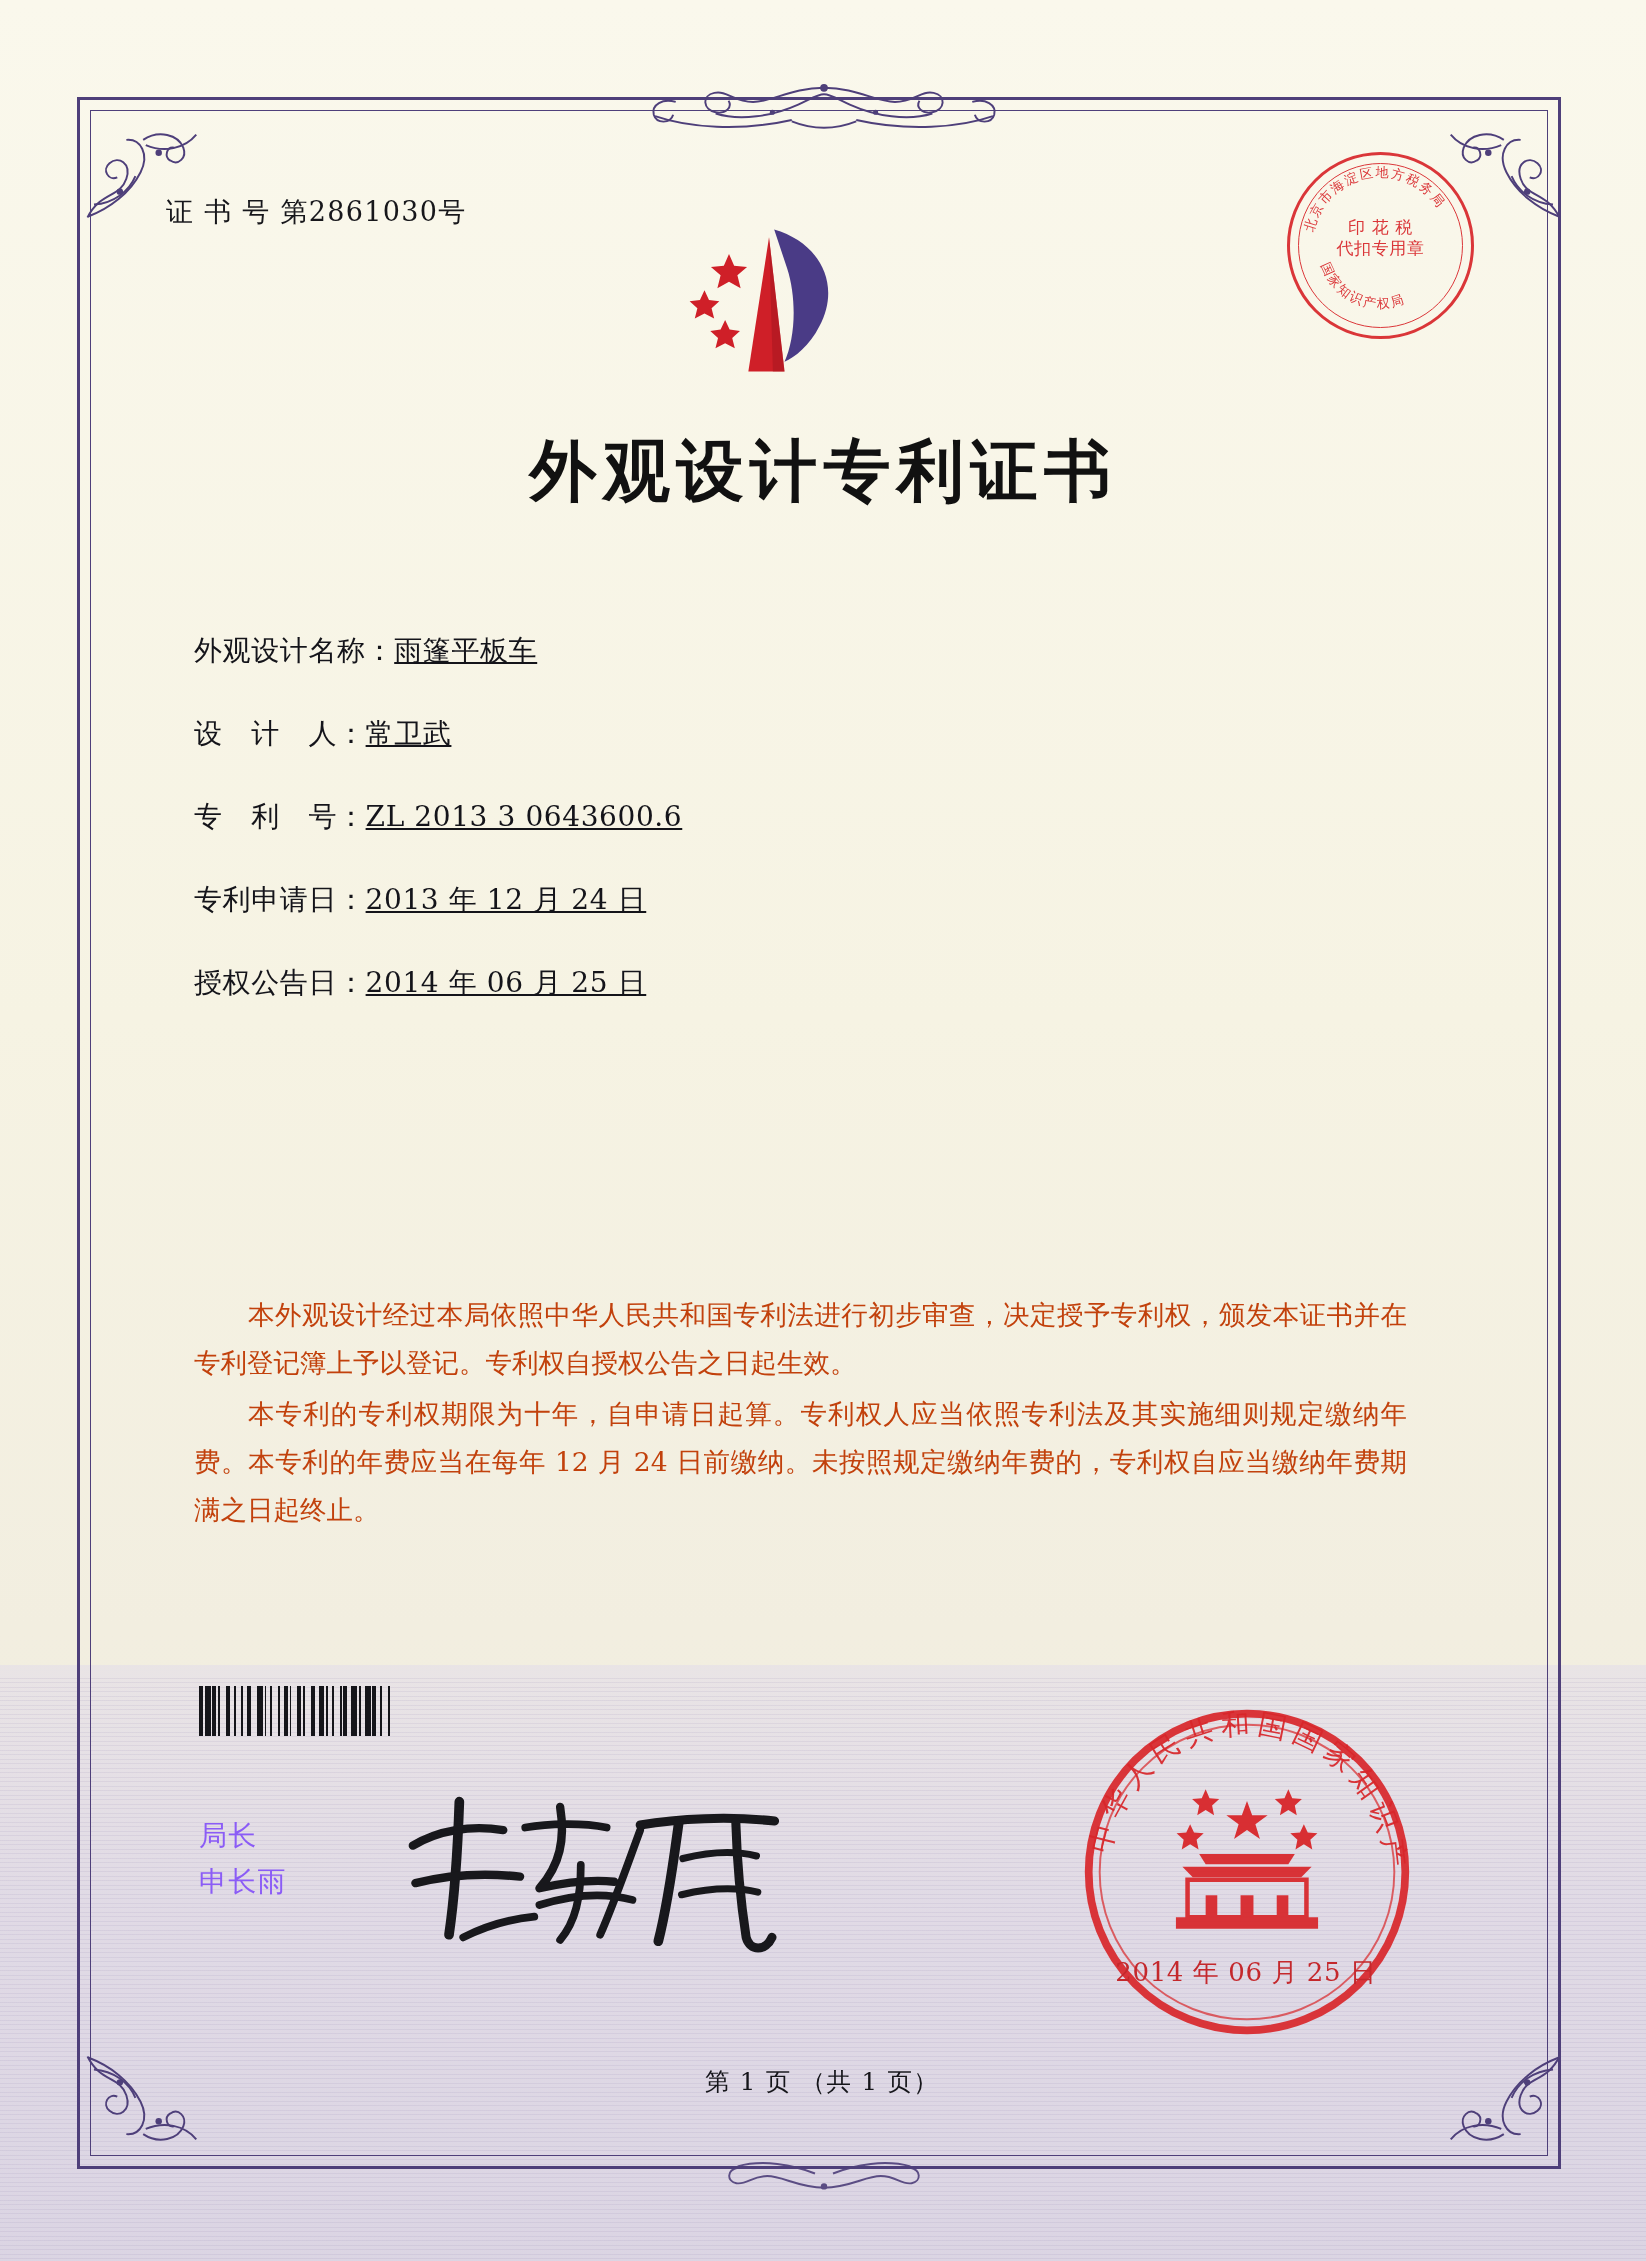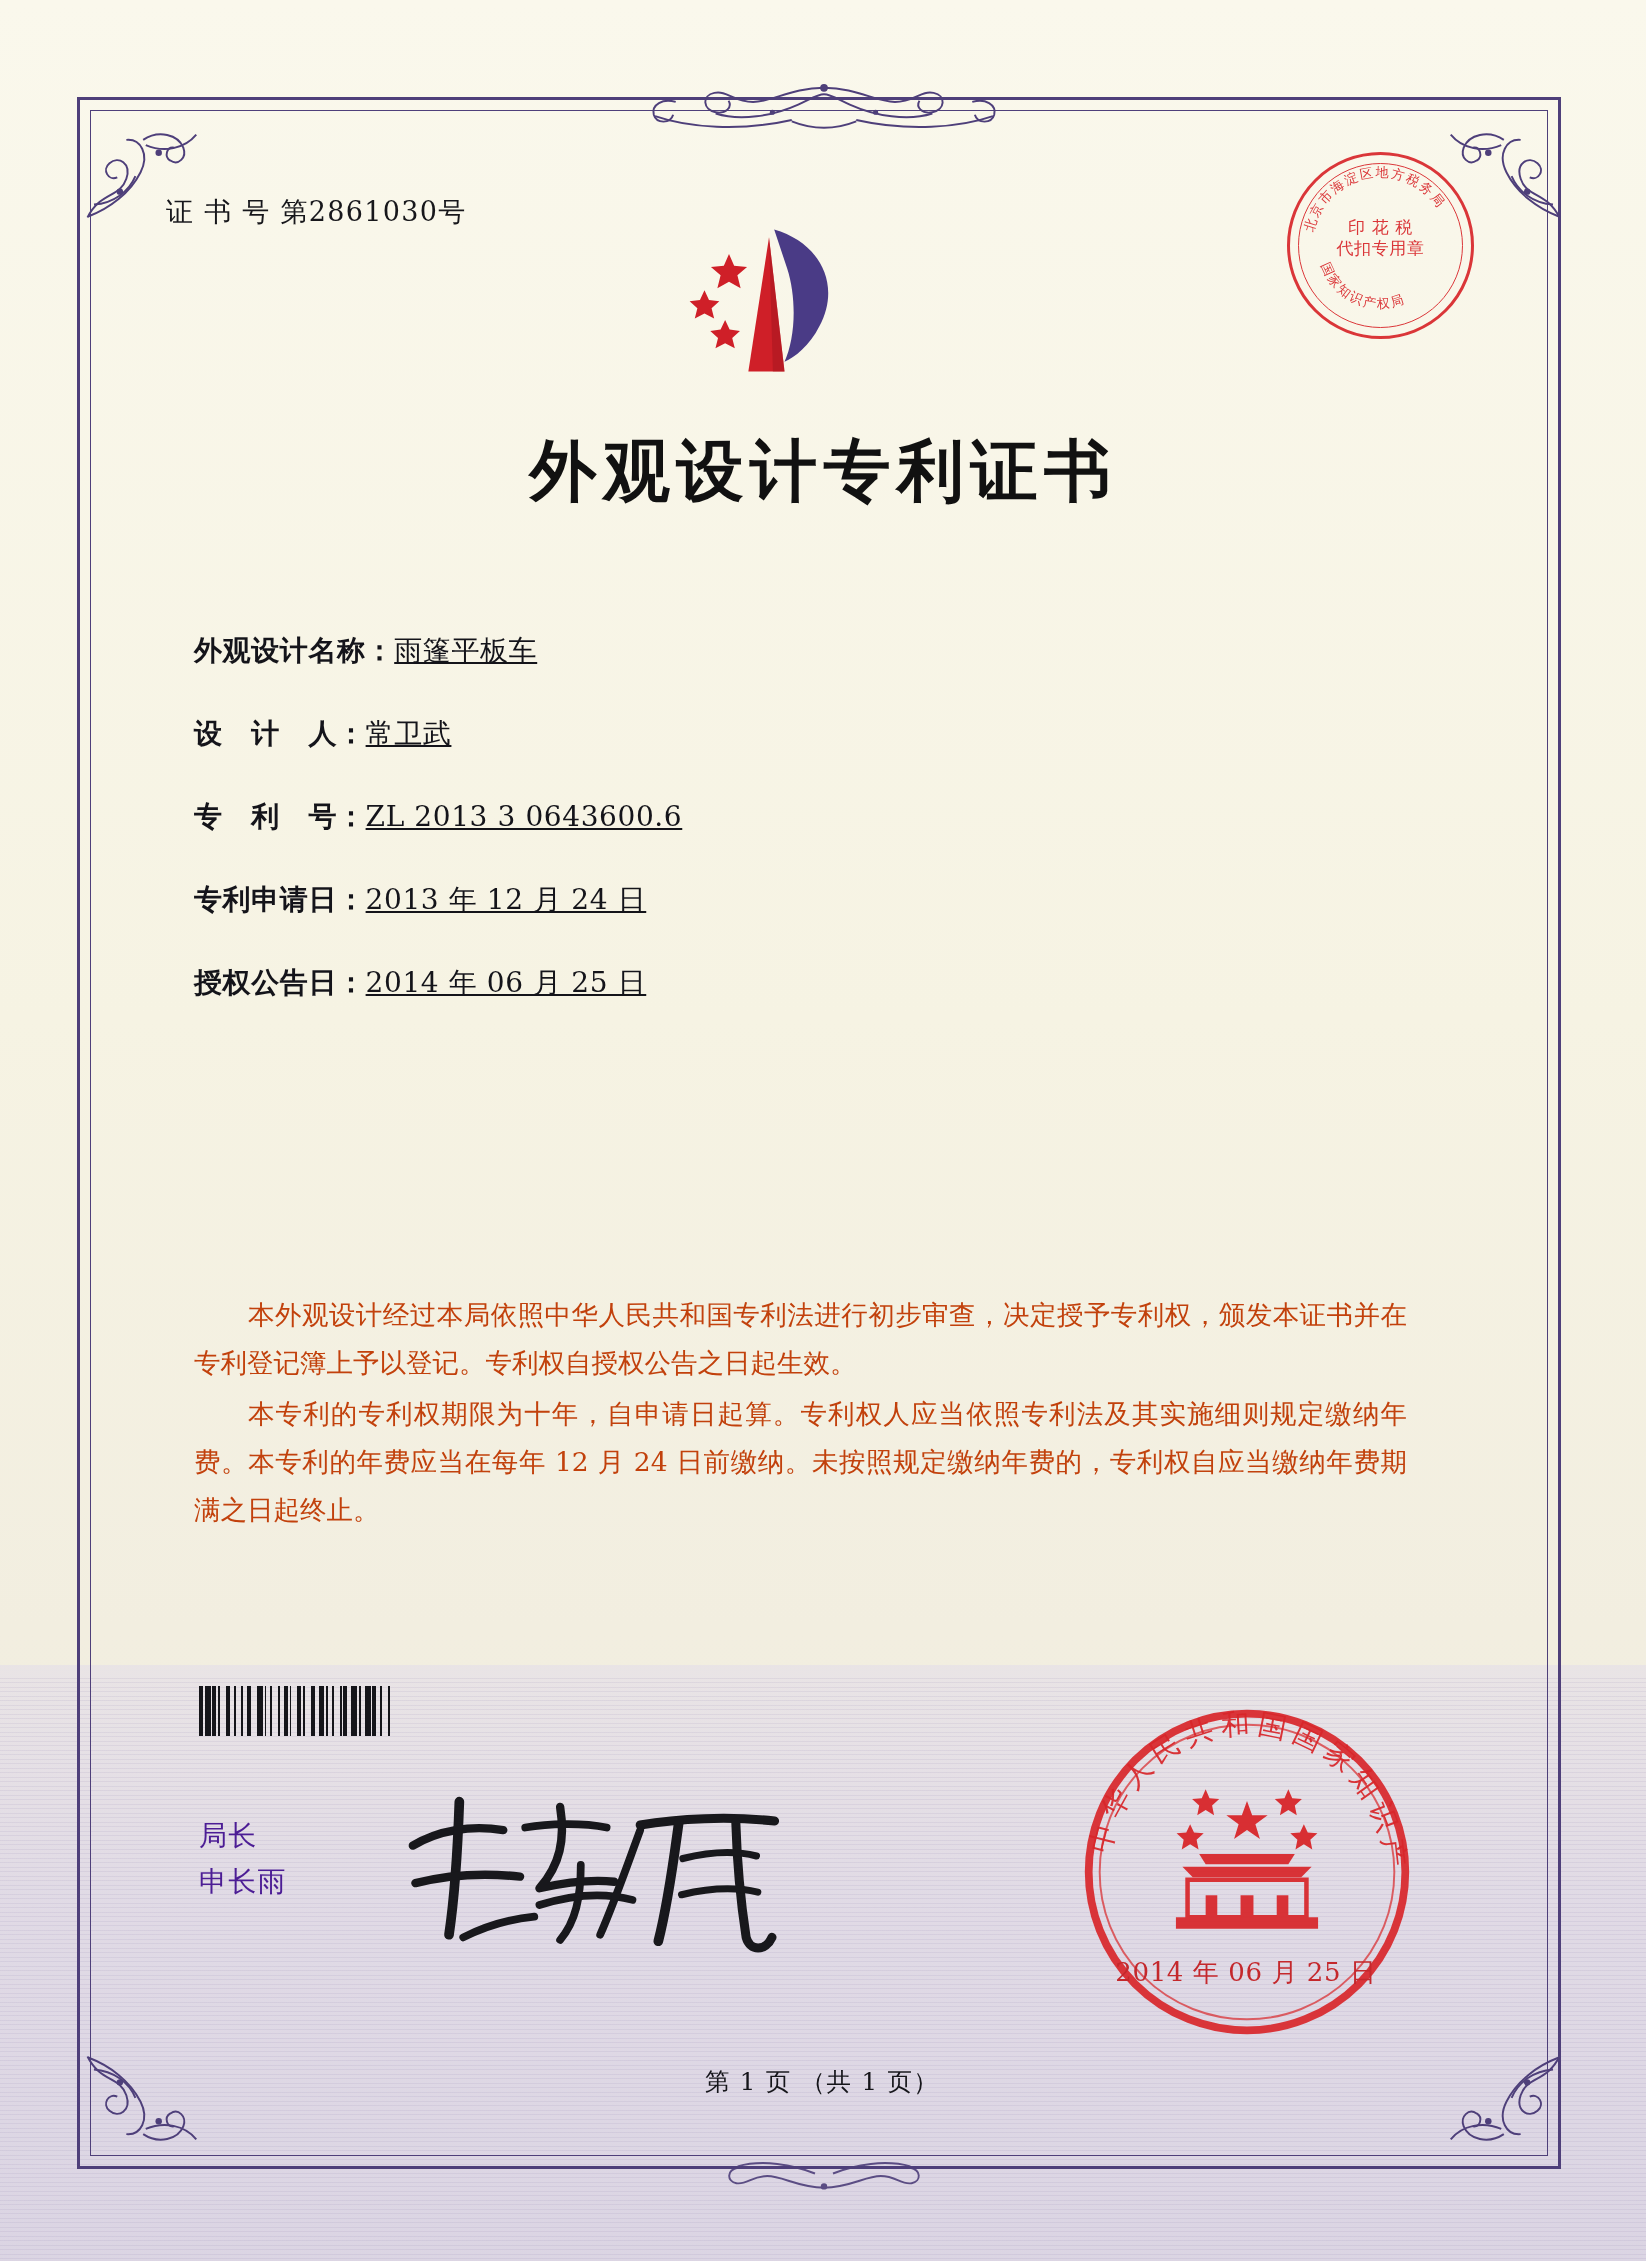--- a/index.html
+++ b/index.html
@@ -159,21 +159,20 @@
   .field-row {
     font-size: 28px;
     color: #14141a;
     margin-bottom: 45px;
     font-family: "DejaVu Serif", serif;
     white-space: nowrap;
   }
   .field-label {
     display: inline-block;
     letter-spacing: 0.6px;
-    font-weight: bold;
   }
   .field-value {
     letter-spacing: 0.6px;
     text-decoration: underline;
   }
 
   
   .paragraphs {
     position: absolute;
     left: 194px; top: 1291px;
@@ -202,21 +201,21 @@
     background: #15151a;
     height: 100%;
   }
 
   
   .sig-label {
     position: absolute;
     left: 199px; top: 1813px;
     font-size: 28px;
     line-height: 46px;
-    color: #4c1d95;
+    color: #8b5cf6;
     font-family: "DejaVu Serif", serif;
     letter-spacing: 1.3px;
   }
   .signature {
     position: absolute;
     left: 387px; top: 1768px;
     width: 478px; height: 194px;
     color: #18181c;
   }
   .signature svg { width: 100%; height: 100%; display: block; }

